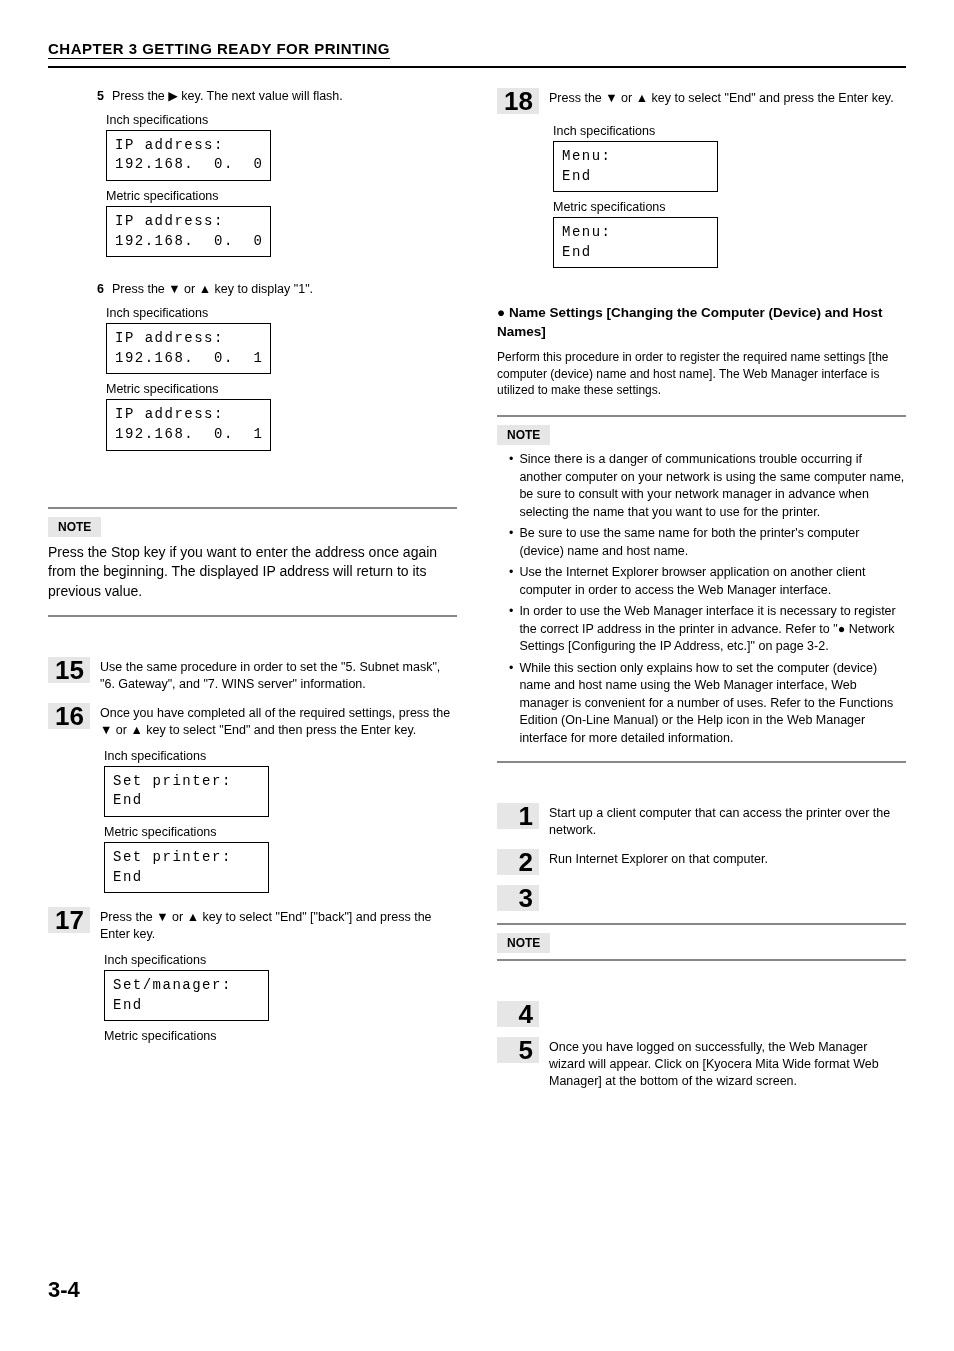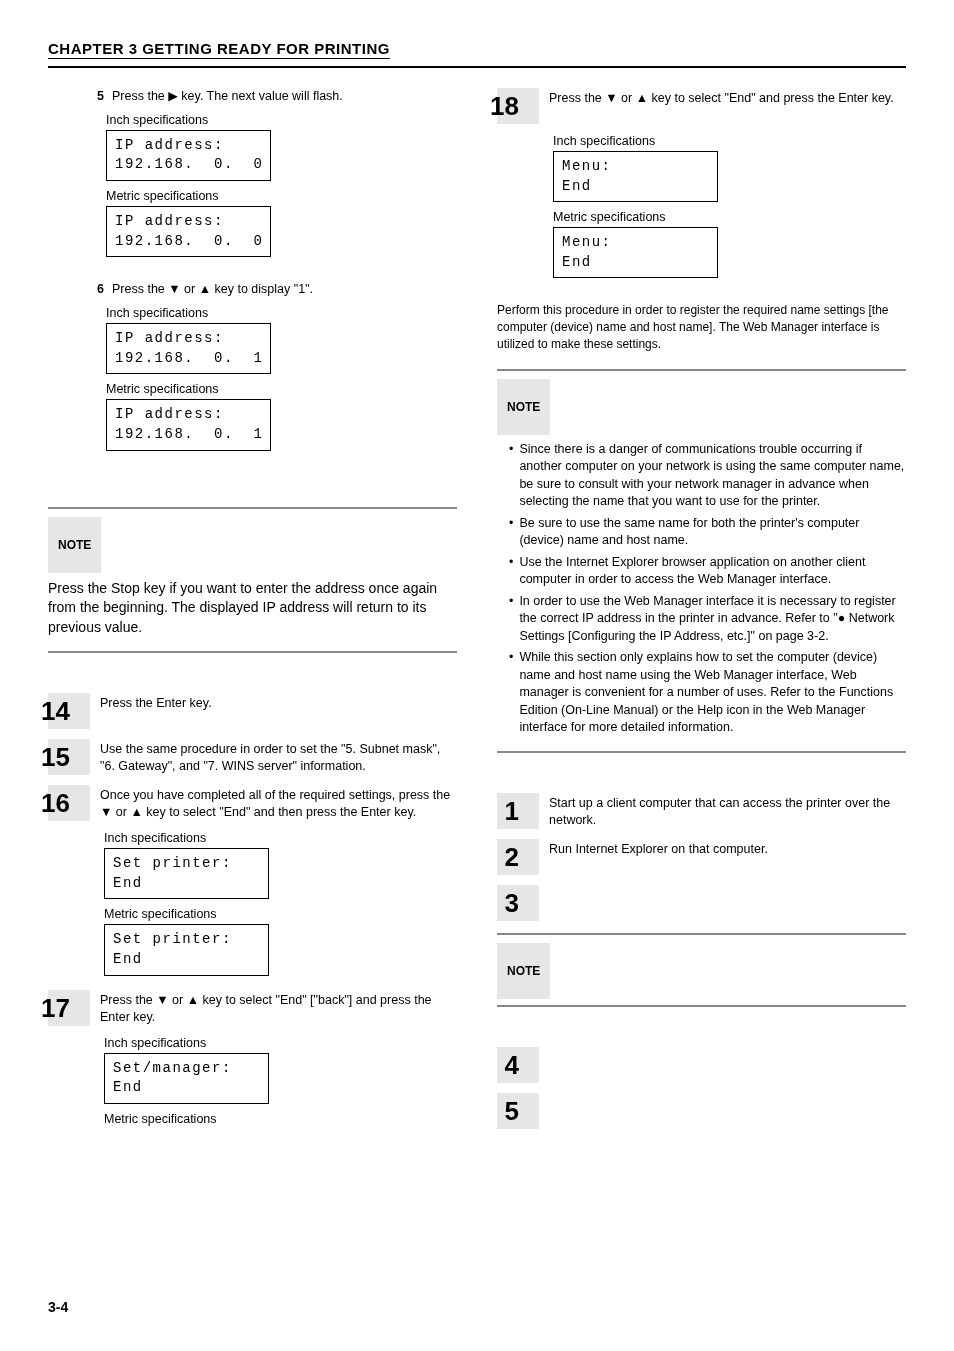--- a/index.html
+++ b/index.html
@@ -47,25 +47,25 @@
     .step-text { font-size: 12.5px; line-height: 1.35; }
     .big-step {
       display: flex;
       align-items: flex-start;
       gap: 10px;
       margin-bottom: 10px;
     }
     .big-num-box {
       background: #e6e6e6;
       width: 42px;
-      height: 36px;
+      height: 26px;
       display: flex;
       align-items: center;
       justify-content: flex-end;
-      padding-right: 20px;
+      padding-right: 6px;
       position: relative;
     }
     .big-num {
       font-size: 26px;
       font-weight: bold;
       line-height: 1;
     }
     .big-step-text {
       font-size: 12.5px;
       line-height: 1.35;
@@ -84,21 +84,21 @@
       font-size: 14px;
       line-height: 1.4;
       letter-spacing: 1.5px;
       white-space: pre;
       margin-bottom: 4px;
     }
     .indent-block { margin-left: 56px; }
     .note-label {
       background: #e6e6e6;
       display: inline-block;
-      padding: 21px 10px;
+      padding: 3px 10px;
       font-size: 12px;
       font-weight: bold;
       margin-bottom: 6px;
     }
     .note-below {
       font-size: 14px;
       line-height: 1.4;
       margin-bottom: 14px;
     }
     .note-divider-top {
@@ -118,23 +118,23 @@
       gap: 6px;
       font-size: 12.5px;
       line-height: 1.4;
       margin-bottom: 4px;
     }
     .ul-list .dot {
       flex-shrink: 0;
     }
     .page-num {
       position: absolute;
-      bottom: 36px;
+      bottom: 48px;
       left: 48px;
-      font-size: 14px;
+      font-size: 22px;
       font-weight: bold;
     }
     .vspace-sm { height: 10px; }
     .vspace-md { height: 20px; }
     .vspace-lg { height: 40px; }
   </style>
 </head>
 <body>
 
 <div class="chapter-header">CHAPTER 3  GETTING READY FOR PRINTING</div>
@@ -178,26 +178,20 @@
     <div class="vspace-lg"></div>
 
     <div class="note-divider-top">
       <div class="note-label">NOTE</div>
     </div>
     <div class="note-below">Press the Stop key if you want to enter the address once again from the beginning. The displayed IP address will return to its previous value.</div>
     <div style="border-top:2px solid #888;"></div>
 
     <div class="vspace-lg"></div>
 
-    <div class="big-step">
-      <div class="big-num-box">
-          <span class="big-num">14</span>
-        </div>
-      <div class="big-step-text">Press the Enter key.</div>
-    </div>
 
     <div class="big-step">
       <div class="big-num-box">
           <span class="big-num">15</span>
         </div>
       <div class="big-step-text">Use the same procedure in order to set the "5. Subnet mask", "6. Gateway", and "7. WINS server" information.</div>
     </div>
 
     <div class="big-step">
       <div class="big-num-box">
@@ -246,20 +240,21 @@
       <div class="spec-label">Inch specifications</div>
       <div class="lcd"><span>Menu:</span>
 <span>End</span></div>
       <div class="spec-label">Metric specifications</div>
       <div class="lcd"><span>Menu:</span>
 <span>End</span></div>
     </div>
 
     <div class="vspace-md"></div>
 
+    <div class="sub-heading">● Name Settings [Changing the Computer (Device) and Host Names]</div>
     <div style="font-size:12px; line-height:1.4; margin-bottom:16px;">Perform this procedure in order to register the required name settings [the computer (device) name and host name]. The Web Manager interface is utilized to make these settings.</div>
 
     <div class="note-divider-top">
       <div class="note-label">NOTE</div>
     </div>
     <div class="ul-list" style="margin-bottom:14px;">
       <div class="li">
           <span class="dot">•</span>
           <span>Since there is a danger of communications trouble occurring if another computer on your network is using the same computer name, be sure to consult with your network manager in advance when selecting the name that you want to use for the printer.</span>
         </div>
@@ -314,18 +309,19 @@
     <div class="big-step">
       <div class="big-num-box">
           <span class="big-num">4</span>
         </div>
     </div>
 
     <div class="big-step">
       <div class="big-num-box">
           <span class="big-num">5</span>
         </div>
+      <div class="big-step-text">Once you have logged on successfully, the Web Manager wizard will appear. Click on [Kyocera Mita Wide format Web Manager] at the bottom of the wizard screen.</div>
     </div>
 
   </div>
 </div>
 
 <div class="page-num">3-4</div>
 
 </body></html>

